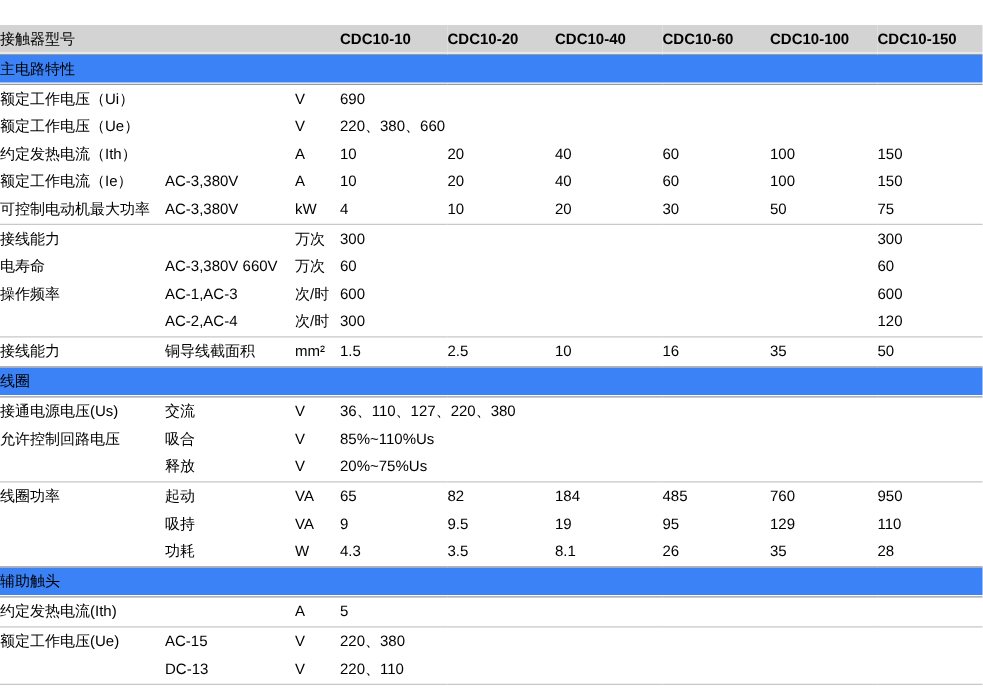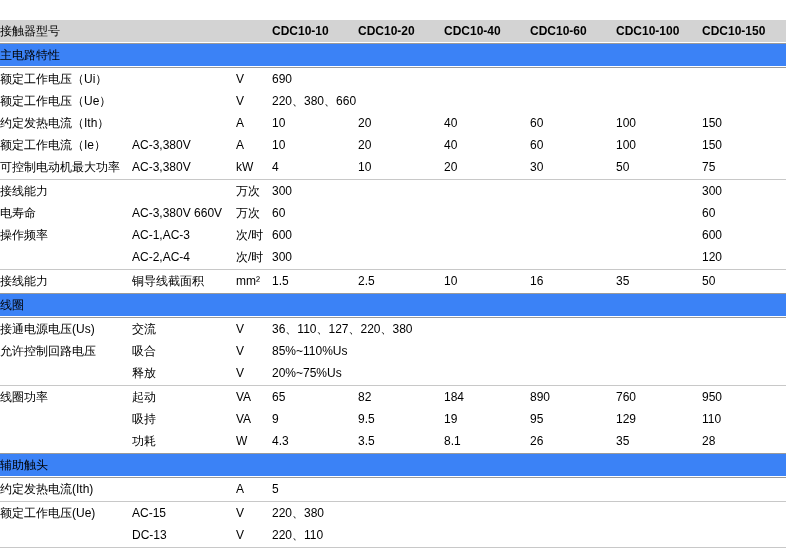--- a/index.html
+++ b/index.html
@@ -266,21 +266,21 @@
         <td class="rule-light" colspan="9"></td>
       </tr>
 
       <tr>
         <td class="cell-name">线圈功率</td>
         <td class="cell-cond">起动</td>
         <td class="cell-unit">VA</td>
         <td class="cell-val">65</td>
         <td class="cell-val">82</td>
         <td class="cell-val">184</td>
-        <td class="cell-val">890</td>
+        <td class="cell-val">485</td>
         <td class="cell-val">760</td>
         <td class="cell-val">950</td>
       </tr>
 
       <tr>
         <td class="cell-name"></td>
         <td class="cell-cond">吸持</td>
         <td class="cell-unit">VA</td>
         <td class="cell-val">9</td>
         <td class="cell-val">9.5</td>

